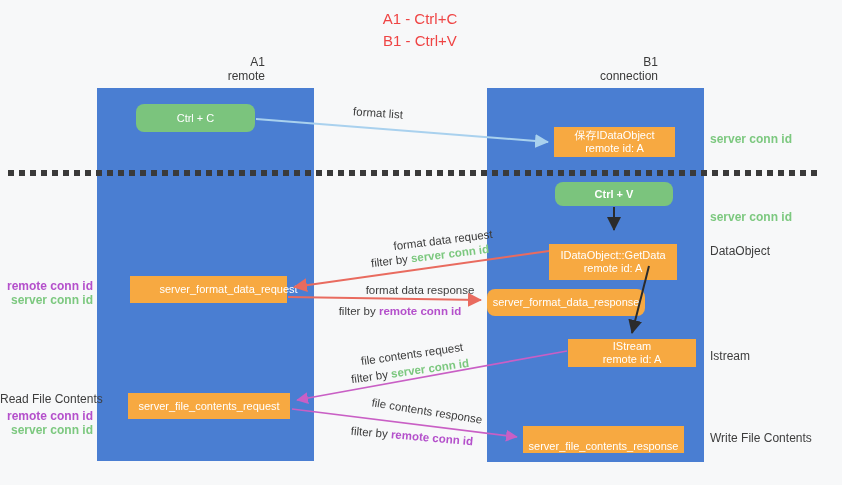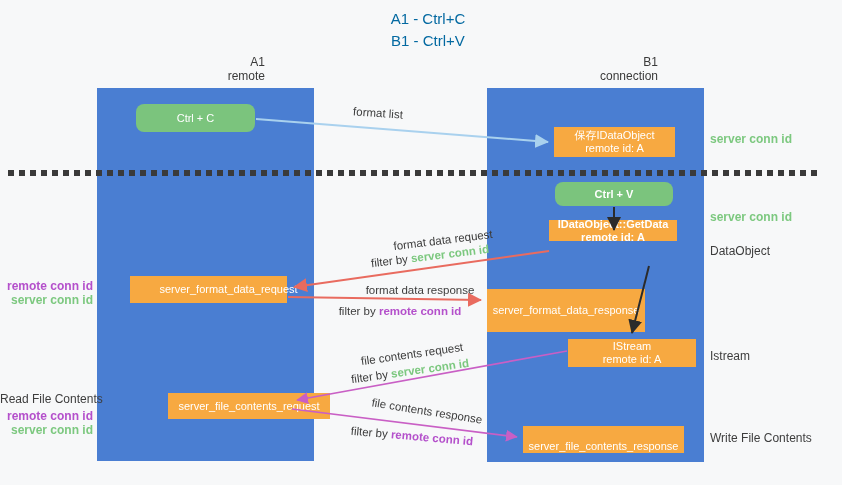--- a/index.html
+++ b/index.html
@@ -4,22 +4,22 @@
 <style>
   * { margin:0; padding:0; box-sizing:border-box; }
   html,body { background:#f7f8f9; }
   #canvas {
     position:relative; width:842px; height:485px;
     background:#f7f8f9; overflow:hidden;
     font-family:"Liberation Sans", sans-serif;
     color:#3d3d3d;
   }
   .title {
-    position:absolute; top:8px; left:308px; width:240px;
-    text-align:center; font-size:15px; line-height:22px; color:#0369a1;
+    position:absolute; top:8px; left:300px; width:240px;
+    text-align:center; font-size:15px; line-height:22px; color:#ef4444;
     z-index:6;
   }
   .col-header {
     position:absolute; width:120px; text-align:right;
     font-size:12px; line-height:14px; color:#3a3a3a; z-index:6;
   }
   .column {
     position:absolute; top:88px; width:217px; height:373px;
     background:#4a7ed2; z-index:1;
   }
@@ -72,36 +72,36 @@
   <div class="column" style="left:487px; height:374px;"></div>
 
   <div class="dotted-line"></div>
 
   <div class="node green" style="left:136px; top:104px; width:119px; height:28px;">
     <div>Ctrl + C</div>
   </div>
   <div class="node orange" style="left:130px; top:276px; width:157px; height:27px;padding-left:40px;">
     <div>server_format_data_request</div>
   </div>
-  <div class="node orange" style="left:128px; top:393px; width:162px; height:26px;margin-left:40px;">
+  <div class="node orange" style="left:128px; top:393px; width:162px; height:26px;">
     <div>server_file_contents_request</div>
   </div>
 
   <div class="node orange" style="left:554px; top:127px; width:121px; height:30px;">
     <div>保存IDataObject</div>
     <div>remote id: A</div>
   </div>
   <div class="node green" style="left:555px; top:182px; width:118px; height:24px;font-weight:bold;">
     <div>Ctrl + V</div>
   </div>
-  <div class="node orange" style="left:549px; top:220px; width:128px; height:21px;font-weight:bold;">
+  <div class="node orange" style="left:549px; top:244px; width:128px; height:36px;">
     <div>IDataObject::GetData</div>
     <div>remote id: A</div>
   </div>
-  <div class="node orange" style="left:487px; top:289px; width:158px; height:43px;">
+  <div class="node orange" style="left:487px; top:289px; width:158px; height:27px;border-radius:8px;">
     <div>server_format_data_response</div>
   </div>
   <div class="node orange" style="left:568px; top:339px; width:128px; height:28px;">
     <div>IStream</div>
     <div>remote id: A</div>
   </div>
   <div class="node orange" style="left:523px; top:426px; width:161px; height:27px;justify-content:flex-end;">
     <div>server_file_contents_response</div>
   </div>
 

